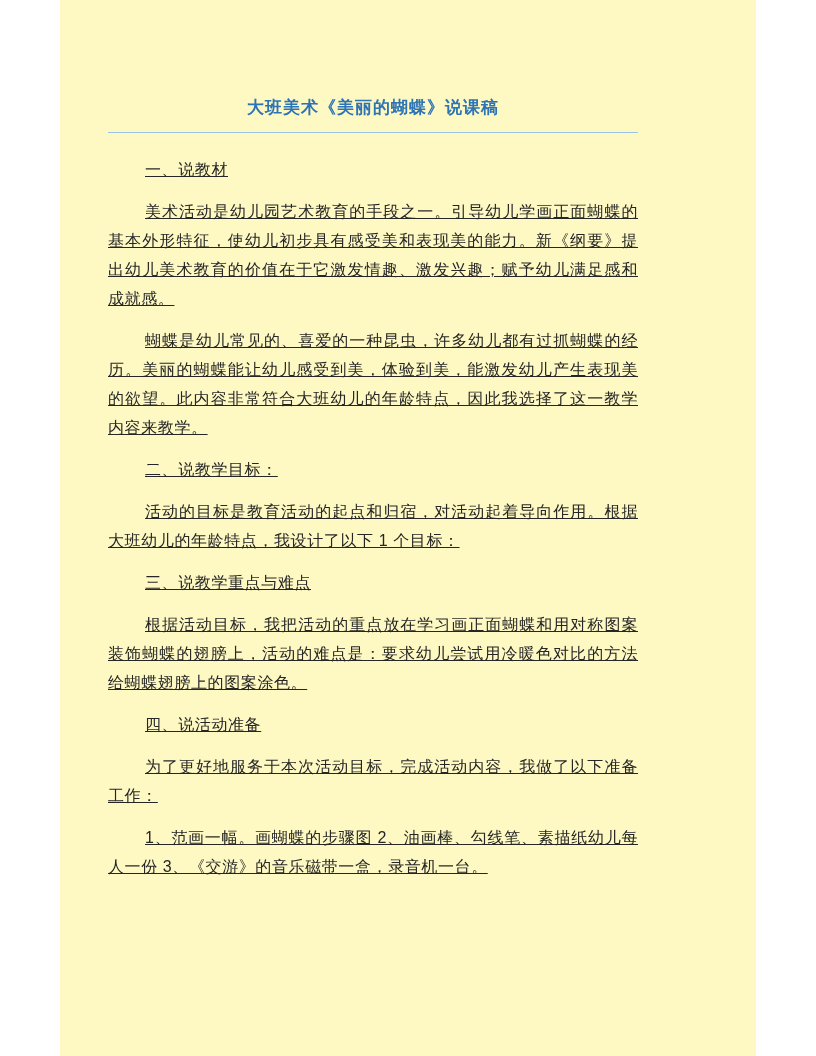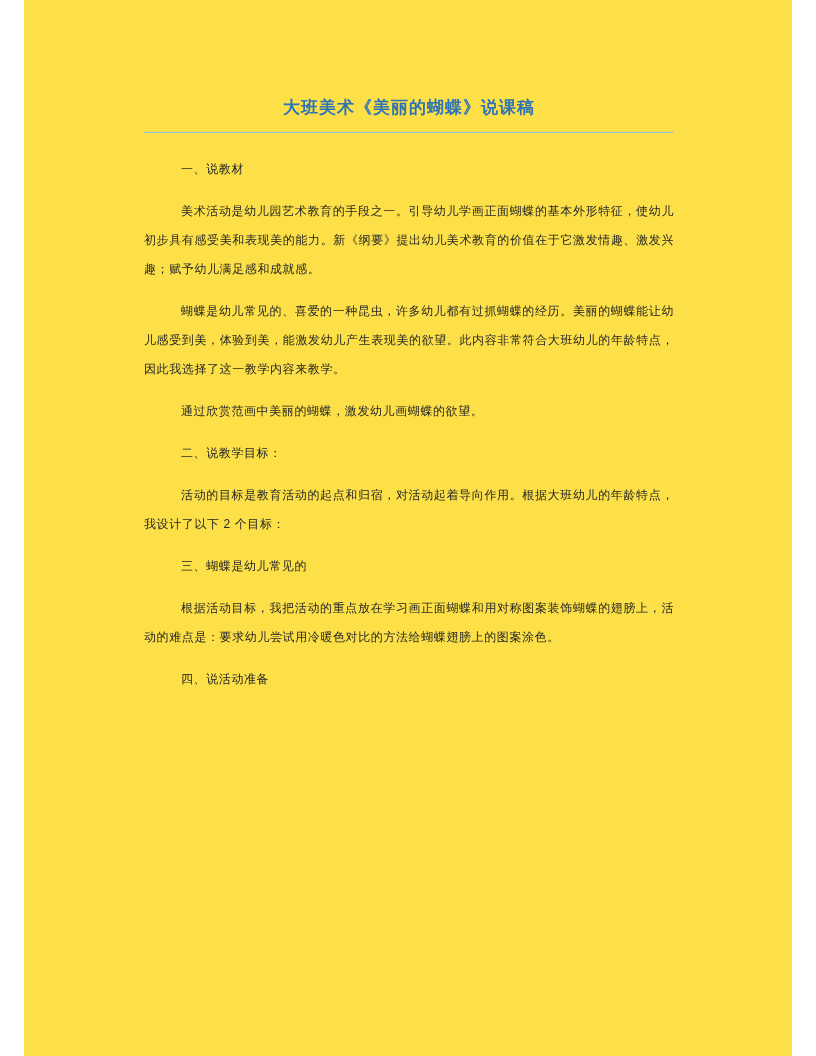--- a/index.html
+++ b/index.html
@@ -2,62 +2,64 @@
 <html><head>
 <meta charset="utf-8">
 <style>
   html, body {
     margin: 0;
     padding: 0;
     background: #ffffff;
   }
   .doc-page {
     position: relative;
-    width: 768px;
+    width: 696px;
     height: 1056px;
     margin: 0 auto;
-    background: #fde047;
+    background: #fef9c3;
     box-sizing: border-box;
-    padding: 96px 118px 40px 120px;
+    padding: 96px 118px 40px 48px;
     font-family: "Liberation Sans", "DejaVu Sans", sans-serif;
     overflow: hidden;
   }
   .doc-title {
     margin: 0 0 12px 0;
     font-size: 17px;
     font-weight: bold;
     color: #2e74b5;
     text-align: center;
     letter-spacing: 1px;
     line-height: 1.4;
   }
   .title-rule {
     border: none;
     border-top: 1px solid #9cc3e6;
     margin: 0 0 22px 0;
   }
   .para {
     margin: 0 0 13px 0;
-    font-size: 12px;
+    font-size: 16px;
     color: #262626;
     line-height: 29px;
     letter-spacing: 0.6px;
     text-indent: 37px;
     text-align: justify;
+    text-decoration: underline;
   }
 </style>
 </head>
 <body>
 
 <div class="doc-page">
   <h1 class="doc-title">大班美术《美丽的蝴蝶》说课稿</h1>
   <hr class="title-rule">
 
   <p class="para">一、说教材</p>
   <p class="para">美术活动是幼儿园艺术教育的手段之一。引导幼儿学画正面蝴蝶的基本外形特征，使幼儿初步具有感受美和表现美的能力。新《纲要》提出幼儿美术教育的价值在于它激发情趣、激发兴趣；赋予幼儿满足感和成就感。</p>
   <p class="para">蝴蝶是幼儿常见的、喜爱的一种昆虫，许多幼儿都有过抓蝴蝶的经历。美丽的蝴蝶能让幼儿感受到美，体验到美，能激发幼儿产生表现美的欲望。此内容非常符合大班幼儿的年龄特点，因此我选择了这一教学内容来教学。</p>
-  <p class="para">通过欣赏范画中美丽的蝴蝶，激发幼儿画蝴蝶的欲望。</p>
   <p class="para">二、说教学目标：</p>
-  <p class="para">活动的目标是教育活动的起点和归宿，对活动起着导向作用。根据大班幼儿的年龄特点，我设计了以下 2 个目标：</p>
-  <p class="para">三、蝴蝶是幼儿常见的</p>
+  <p class="para">活动的目标是教育活动的起点和归宿，对活动起着导向作用。根据大班幼儿的年龄特点，我设计了以下 1 个目标：</p>
+  <p class="para">三、说教学重点与难点</p>
   <p class="para">根据活动目标，我把活动的重点放在学习画正面蝴蝶和用对称图案装饰蝴蝶的翅膀上，活动的难点是：要求幼儿尝试用冷暖色对比的方法给蝴蝶翅膀上的图案涂色。</p>
   <p class="para">四、说活动准备</p>
+  <p class="para">为了更好地服务于本次活动目标，完成活动内容，我做了以下准备工作：</p>
+  <p class="para">1、范画一幅。画蝴蝶的步骤图 2、油画棒、勾线笔、素描纸幼儿每人一份 3、《交游》的音乐磁带一盒，录音机一台。</p>
 </div>
 
 </body></html>

